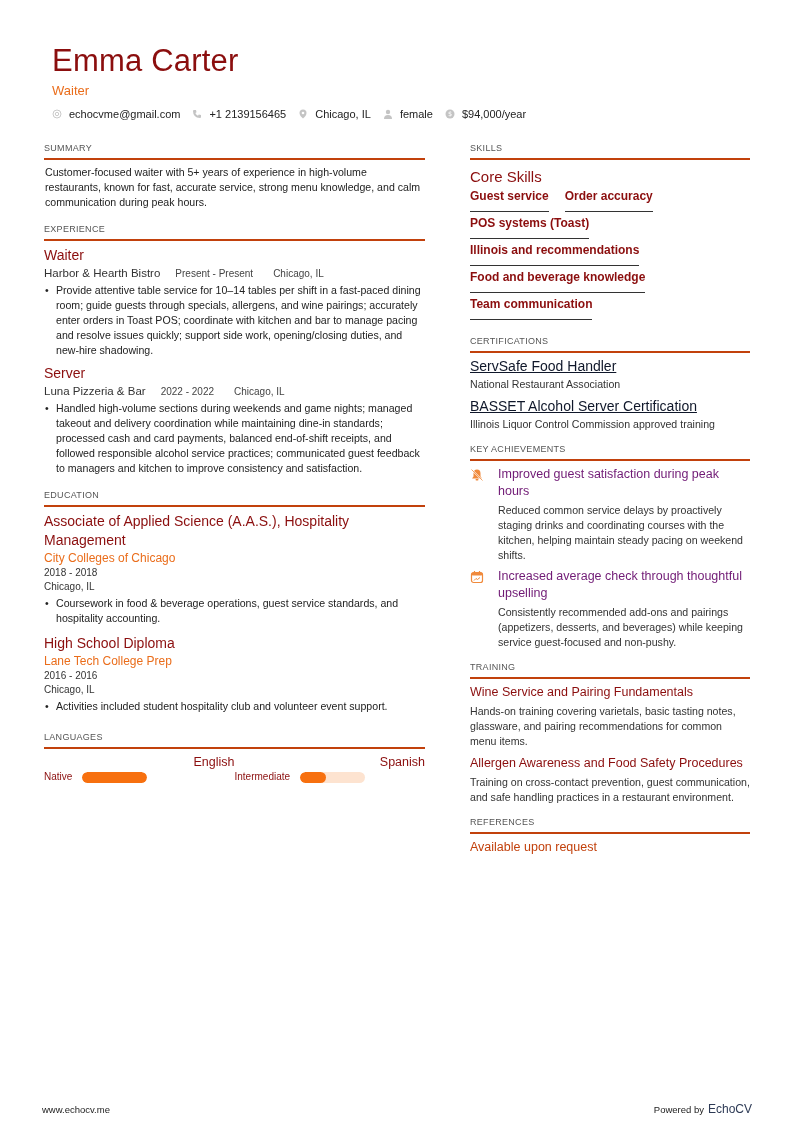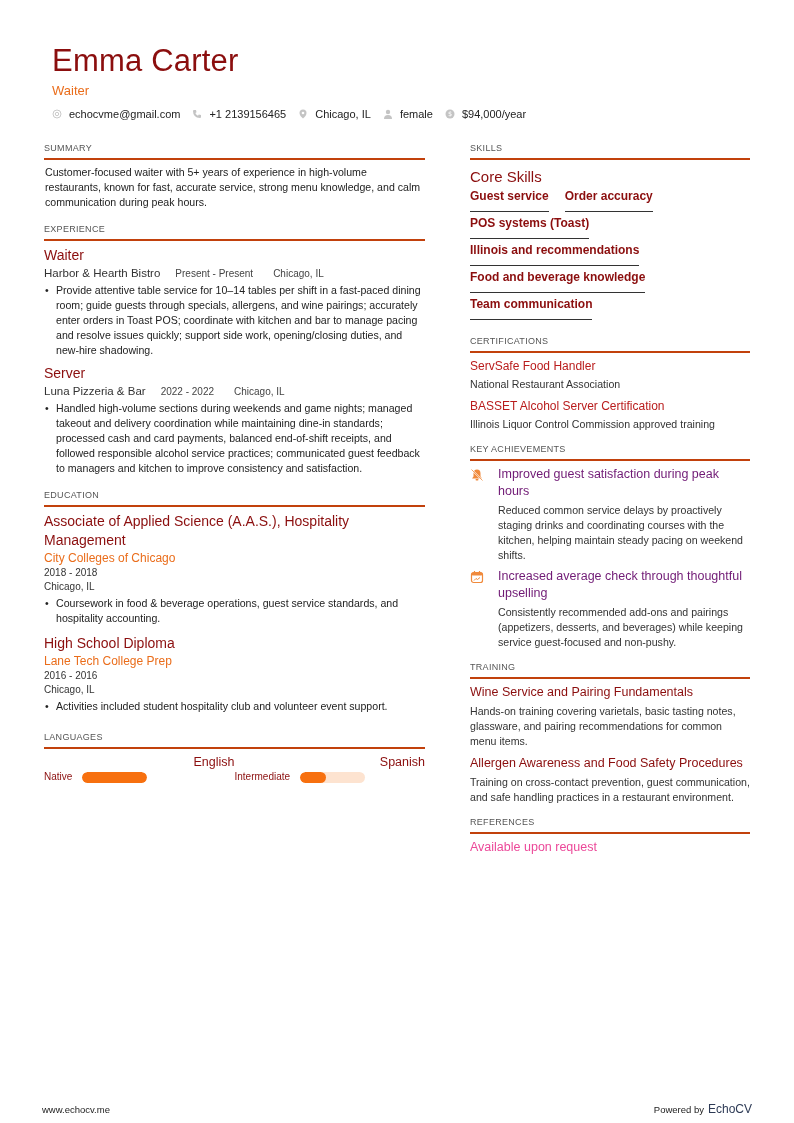--- a/index.html
+++ b/index.html
@@ -44,33 +44,33 @@
   .lang-level { font-size: 10px; color: #8b0e0e; margin-right: 10px; line-height: 12px; }
   .bar { width: 65px; height: 11px; border-radius: 6px; background: #fde3d0; position: relative; overflow: hidden; }
   .bar-fill { position: absolute; left: 0; top: 0; bottom: 0; background: #f7700f; border-radius: 6px; }
 
   .skills-group { font-size: 15px; color: #8b0e0e; line-height: 18px; margin-bottom: 3px; margin-top: 8px; }
   .skills-wrap { display: flex; flex-wrap: wrap; }
   .skill { font-size: 12px; font-weight: bold; color: #8b0e0e; line-height: 14px; padding-bottom: 8px; border-bottom: 1px solid #333; margin-right: 16px; margin-bottom: 4px; }
   .skill-row { display: flex; width: 100%; }
 
   .cert { margin-bottom: 6px; }
-  .cert-name { font-size: 12px; color: #b91c1c; line-height: 17px; }
+  .cert-name { font-size: 14px; color: #0f172a; line-height: 17px; text-decoration: underline; }
   .cert-issuer { font-size: 10.6px; color: #333; line-height: 15px; margin-top: 2px; }
 
   .ach { display: flex; margin-bottom: 5px; }
   .ach-ico { width: 14px; height: 14px; margin-right: 14px; margin-top: 2px; flex-shrink: 0; }
   .ach-title { font-size: 12.5px; color: #701a75; line-height: 17px; }
   .ach-desc { font-size: 10.6px; color: #333; line-height: 15px; margin-top: 3px; }
 
   .train { margin-bottom: 6px; }
   .train-title { font-size: 12.5px; color: #8b0e0e; line-height: 17px; }
   .train-desc { font-size: 10.6px; color: #333; line-height: 15px; margin-top: 3px; }
 
-  .ref-text { font-size: 12.5px; color: #ec4899; line-height: 17px; }
+  .ref-text { font-size: 12.5px; color: #c2410c; line-height: 17px; }
 
   .footer-left { position: absolute; left: 42px; top: 1104px; font-size: 9.5px; color: #222; }
   .footer-right { position: absolute; right: 42px; top: 1102px; font-size: 9.5px; color: #222; display: flex; align-items: baseline; }
   .footer-right .brand { font-size: 12px; color: #2d3a55; margin-left: 4px; }
 </style>
 </head>
 <body>
 
 <div class="header">
   <div class="name">Emma Carter</div>

